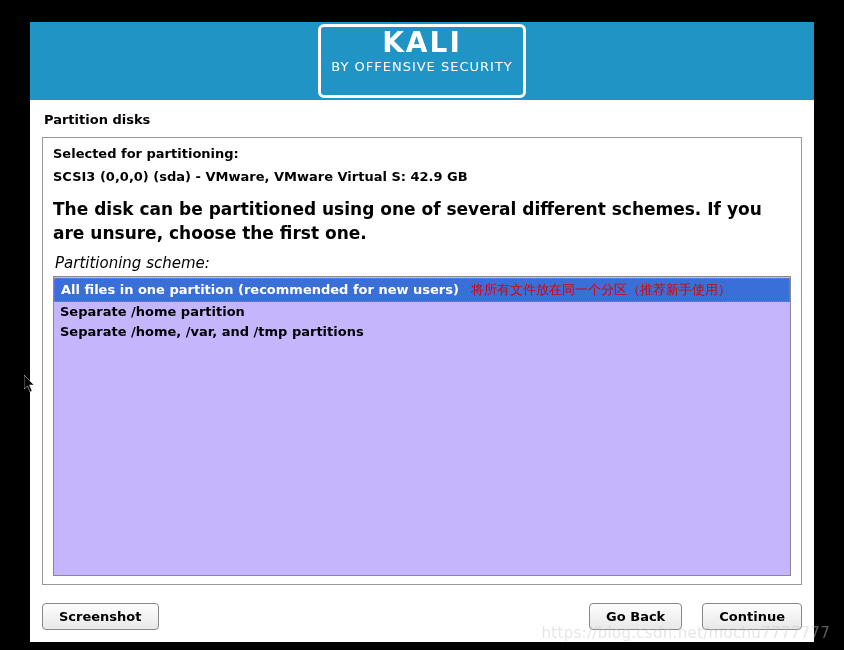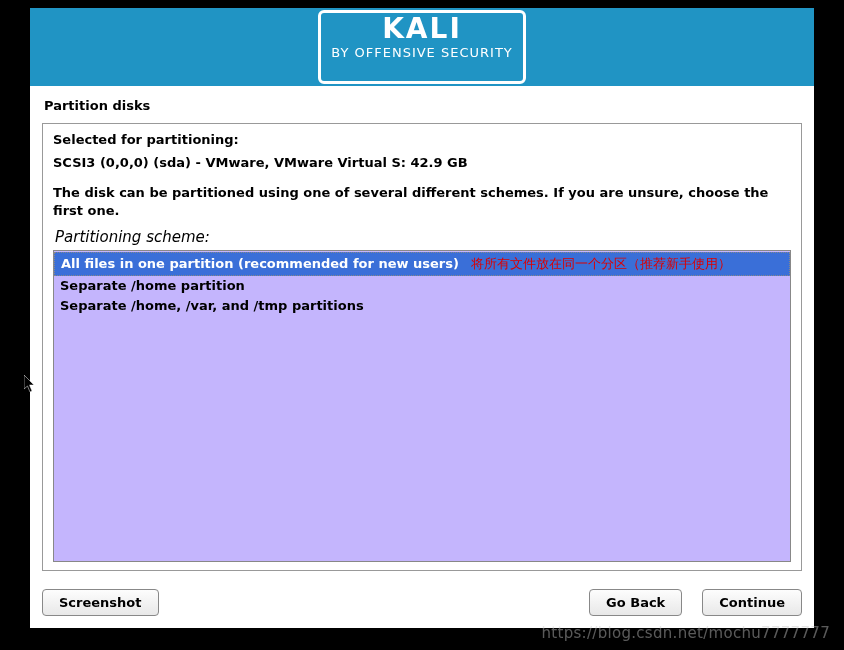--- a/index.html
+++ b/index.html
@@ -11,21 +11,21 @@
       width: 844px;
       height: 650px;
       background: #000;
       font-family: "DejaVu Sans", Arial, sans-serif;
       font-size: 13px;
       position: relative;
       overflow: hidden;
     }
     .window {
       position: absolute;
-      top: 8px;
+      top: 22px;
       left: 30px;
       width: 784px;
       height: 620px;
       background: #fff;
       display: flex;
       flex-direction: column;
     }
     .header {
       background: #2094c4;
       height: 78px;
@@ -80,21 +80,21 @@
       font-size: 13px;
       margin-bottom: 8px;
     }
     .disk-info {
       font-weight: bold;
       font-size: 13px;
       margin-bottom: 14px;
     }
     .instruction {
       font-weight: bold;
-      font-size: 13px;
+      font-size: 17px;
       margin-bottom: 8px;
       line-height: 1.4;
     }
     .scheme-label {
       font-style: italic;
       font-size: 15px;
       margin-bottom: 4px;
       padding-left: 2px;
     }
     .options-list {

